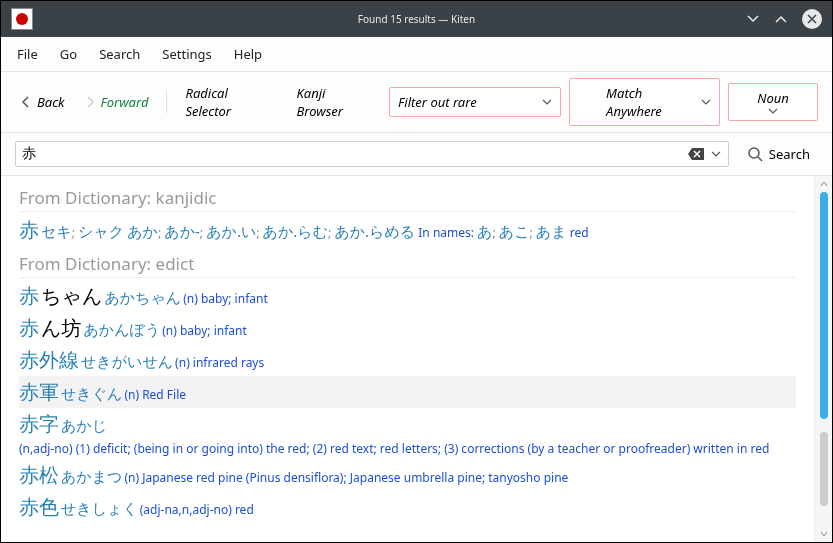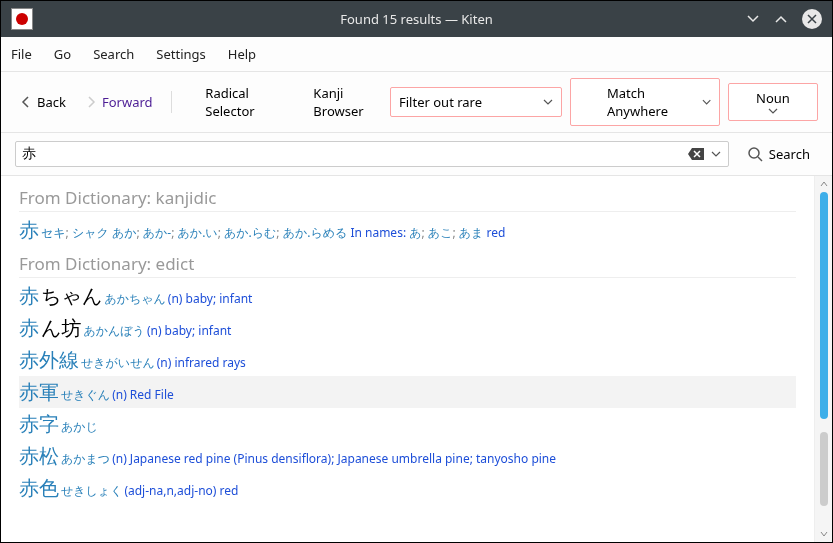--- a/index.html
+++ b/index.html
@@ -1,47 +1,47 @@
 <!DOCTYPE html>
 <html><head>
 <meta charset="utf-8">
 <style>
 * { box-sizing: border-box; margin: 0; padding: 0; }
 body { font-family: "Noto Sans", sans-serif; background: #fff; width: 833px; height: 543px; overflow: hidden; }
 .window { width: 833px; height: 543px; display: flex; flex-direction: column; border: 1px solid #000; }
 .titlebar { background: #3a4247; color: #e8e8e8; height: 36px; display: flex; align-items: center; padding: 0 10px; position: relative; }
 .titlebar-icon { width: 22px; height: 22px; background: #fff; border: 1px solid #888; display: flex; align-items: center; justify-content: center; margin-right: 10px; }
 .titlebar-icon-dot { width: 12px; height: 12px; background: #c00; border-radius: 50%; }
-.titlebar-title { position: absolute; left: 50%; transform: translateX(-50%); font-size: 13px; }
+.titlebar-title { position: absolute; left: 50%; transform: translateX(-50%); font-size: 10px; }
 .titlebar-controls { margin-left: auto; display: flex; gap: 14px; align-items: center; }
 .titlebar-controls svg { cursor: pointer; }
 .close-btn { width: 20px; height: 20px; background: #e8e8e8; border-radius: 50%; display: flex; align-items: center; justify-content: center; }
-.menubar { display: flex; gap: 22px; padding: 8px 10px; font-size: 13px; color: #222; border-bottom: 1px solid #e5e5e5; background: #fdfdfd; }
+.menubar { display: flex; gap: 22px; padding: 8px 16px; font-size: 13px; color: #222; border-bottom: 1px solid #e5e5e5; background: #fdfdfd; }
 .menubar span { cursor: pointer; }
-.toolbar { display: flex; align-items: center; padding: 6px 14px; gap: 8px; font-size: 13px; background: #fdfdfd; border-bottom: 1px solid #e5e5e5; }
+.toolbar { display: flex; align-items: center; padding: 6px 14px; gap: 8px; font-size: 13px; background: #fdfdfd; border-bottom: 1px solid #e5e5e5; font-style: italic; }
 .nav-btn { display: flex; align-items: center; gap: 6px; padding: 4px 6px; cursor: pointer; }
-.nav-btn.disabled { color: #4c1d95; }
+.nav-btn.disabled { color: #15803d; }
 .sep { width: 1px; height: 22px; background: #ddd; margin: 0 4px; }
-.toolbar-link { padding: 4px 6px; cursor: pointer; margin-left: 16px; }
+.toolbar-link { padding: 4px 6px; cursor: pointer; }
 .dropdown { border: 1px solid #fca5a5; background: #fff; padding: 5px 8px; display: flex; align-items: center; justify-content: space-between; min-width: 120px; cursor: pointer; border-radius: 2px; }
 .dropdown.wide { min-width: 172px; }
 .dropdown.mid { min-width: 150px; padding-left: 36px; }
 .dropdown.narrow { min-width: 90px; flex-direction: column; }
 .searchbar { display: flex; align-items: center; padding: 8px 14px; gap: 10px; background: #fdfdfd; border-bottom: 1px solid #e5e5e5; }
 .search-input-wrap { flex: 1; border: 1px solid #ccc; border-radius: 2px; display: flex; align-items: center; padding: 4px 6px; background: #fff; }
 .search-input { flex: 1; border: none; outline: none; font-size: 14px; }
 .search-action { display: flex; align-items: center; gap: 6px; padding: 4px 8px; cursor: pointer; font-size: 13px; }
 .content-wrap { flex: 1; display: flex; overflow: hidden; position: relative; }
 .results { flex: 1; overflow-y: hidden; padding: 4px 18px 19px 18px; font-size: 13px; }
 .dict-header { color: #999; font-size: 17px; padding: 6px 0 2px 0; border-bottom: 1px solid #eee; margin-bottom: 2px; }
 .entry { padding: 2px 0; display: flex; align-items: baseline; flex-wrap: wrap; gap: 2px; }
 .entry.highlight { background: #f3f3f3; text-align: right; }
 .kanji-head { color: #2980b9; font-size: 20px; }
 .kanji-black { font-size: 20px; color: #000; }
-.reading-link { color: #2980b9; font-size: 12px; }
+.reading-link { color: #2980b9; font-size: 15px; }
 .reading-gray { color: #888; font-size: 12px; }
 .meaning { color: #1d4ed8; font-size: 12px; }
 .scrollbar { width: 18px; background: #f5f5f5; display: flex; flex-direction: column; align-items: center; border-left: 1px solid #eee; }
 .scroll-arrow { height: 16px; display: flex; align-items: center; justify-content: center; color: #888; font-size: 10px; }
 .scroll-track { flex: 1; width: 100%; position: relative; }
 .scroll-thumb { position: absolute; top: 0; left: 5px; width: 8px; height: 68%; background: #3daee9; border-radius: 4px; }
 .scroll-below { position: absolute; top: 72%; left: 5px; width: 8px; height: 22%; background: #ccc; border-radius: 4px; }
 </style>
 </head>
 <body>
@@ -158,20 +158,21 @@
             <span class="meaning">(n) infrared rays</span>
           </div>
           <div class="entry highlight">
             <span class="kanji-head">赤軍</span> 
             <span class="reading-link">せきぐん</span>
             <span class="meaning">(n) Red File</span>
           </div>
           <div class="entry">
             <span class="kanji-head">赤字</span> 
             <span class="reading-link">あかじ</span>
+            <span class="meaning">(n,adj-no) (1) deficit; (being in or going into) the red; (2) red text; red letters; (3) corrections (by a teacher or proofreader) written in red</span>
           </div>
           <div class="entry">
             <span class="kanji-head">赤松</span> 
             <span class="reading-link">あかまつ</span>
             <span class="meaning">(n) Japanese red pine (Pinus densiflora); Japanese umbrella pine; tanyosho pine</span>
           </div>
           <div class="entry">
             <span class="kanji-head">赤色</span> 
             <span class="reading-link">せきしょく</span>
             <span class="meaning">(adj-na,n,adj-no) red</span>

